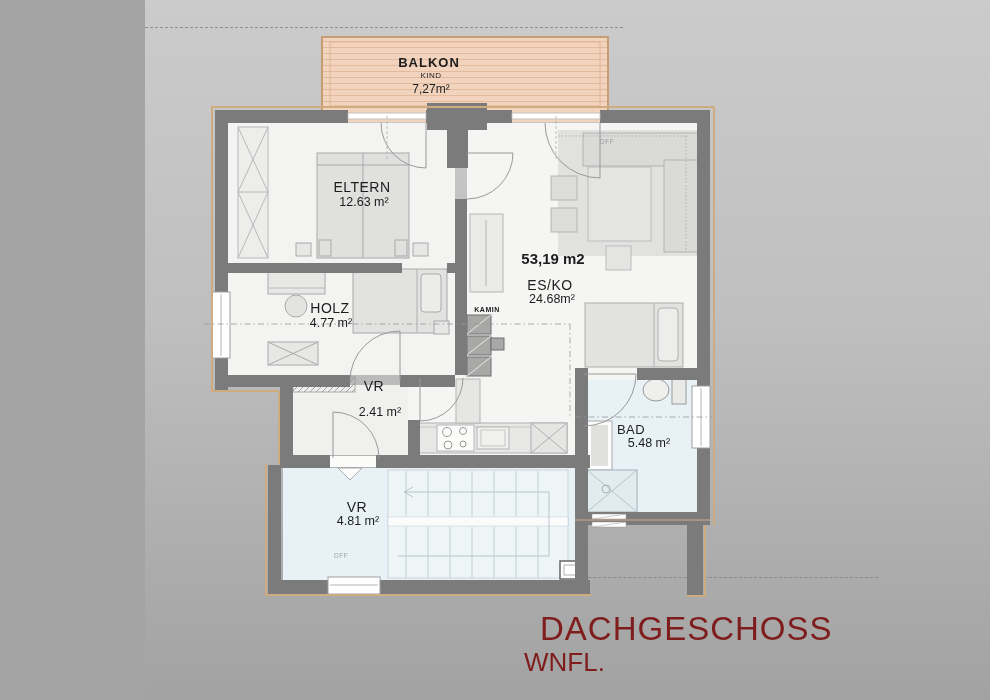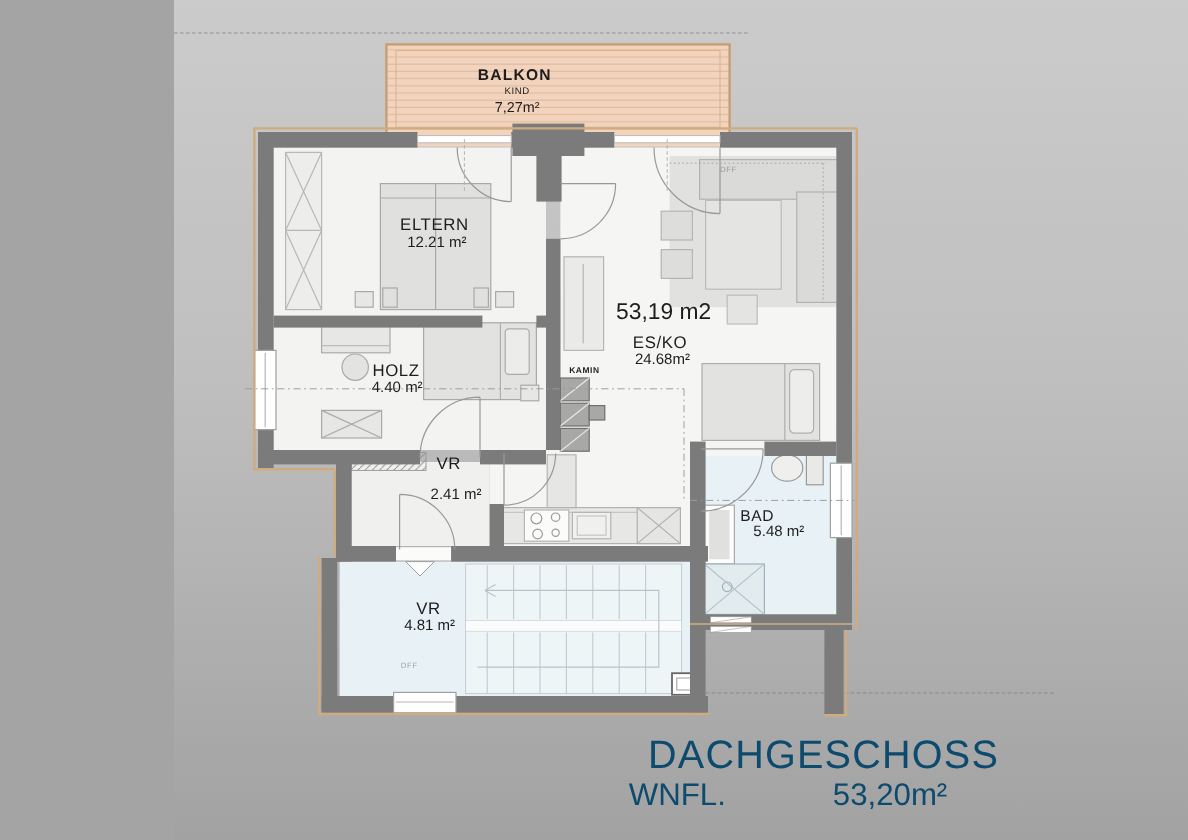--- a/index.html
+++ b/index.html
@@ -11,24 +11,24 @@
   .dash-top{left:145px;top:27px;width:478px;}
   .dash-bottom{left:578px;top:577px;width:300px;border-top-color:#8a8a8a;}
   svg{position:absolute;left:0;top:0;}
   .lbl{position:absolute;transform:translateX(-50%);white-space:nowrap;
        color:#1d1d1d;line-height:1;text-align:center;}
   .balkon-name{font-size:13px;font-weight:600;letter-spacing:1px;}
   .balkon-mat{font-size:8px;letter-spacing:.5px;}
   .balkon-area{font-size:12px;}
   .room-name{font-size:14px;letter-spacing:.5px;}
   .room-area{font-size:12.5px;}
-  .total{font-size:19px;font-weight:400;}
+  .total{font-size:15px;font-weight:700;}
   .kamin{font-size:7px;font-weight:700;letter-spacing:.5px;}
   .dff{font-size:6.5px;color:#9b9b9b;letter-spacing:.5px;transform:none;}
-  .title{position:absolute;color:#0c4a6e;white-space:nowrap;}
+  .title{position:absolute;color:#7f1d1d;white-space:nowrap;}
   .title-floor{left:540px;top:610px;font-size:33px;letter-spacing:1px;}
   .title-wnfl{left:524px;top:647px;font-size:26px;}
   .title-area{left:694px;top:647px;font-size:26px;}
 </style>
 </head>
 <body>
 
 <div class="stage">
   <div class="sheet"></div>
   <div class="dash dash-top"></div>
@@ -239,24 +239,24 @@
       <path d="M714,107 V525 M705,525 V596 M687,596 H706"></path>
       <path d="M266,464 V595 M265,595 H591"></path>
     </g>
   </svg>
 
   <div class="lbl balkon-name" style="left:429px;top:56px">BALKON</div>
   <div class="lbl balkon-mat" style="left:431px;top:72px">KIND</div>
   <div class="lbl balkon-area" style="left:431px;top:83px">7,27m²</div>
 
   <div class="lbl room-name" style="left:362px;top:180px">ELTERN</div>
-  <div class="lbl room-area" style="left:364px;top:196px">12.21 m²</div>
+  <div class="lbl room-area" style="left:364px;top:196px">12.63 m²</div>
 
   <div class="lbl room-name" style="left:330px;top:301px">HOLZ</div>
-  <div class="lbl room-area" style="left:331px;top:317px">4.40 m²</div>
+  <div class="lbl room-area" style="left:331px;top:317px">4.77 m²</div>
 
   <div class="lbl room-name" style="left:374px;top:379px">VR</div>
   <div class="lbl room-area" style="left:380px;top:406px">2.41 m²</div>
 
   <div class="lbl total" style="left:553px;top:251px">53,19 m2</div>
   <div class="lbl room-name" style="left:550px;top:278px">ES/KO</div>
   <div class="lbl room-area" style="left:552px;top:293px">24.68m²</div>
 
   <div class="lbl kamin" style="left:487px;top:306px">KAMIN</div>
 
@@ -264,14 +264,13 @@
   <div class="lbl room-area" style="left:649px;top:437px">5.48 m²</div>
 
   <div class="lbl room-name" style="left:357px;top:500px">VR</div>
   <div class="lbl room-area" style="left:358px;top:515px">4.81 m²</div>
 
   <div class="lbl dff" style="left:600px;top:139px">DFF</div>
   <div class="lbl dff" style="left:334px;top:553px;color:#9aa4a8">DFF</div>
 
   <div class="title title-floor">DACHGESCHOSS</div>
   <div class="title title-wnfl">WNFL.</div>
-  <div class="title title-area">53,20m²</div>
 </div>
 
 </body></html>

